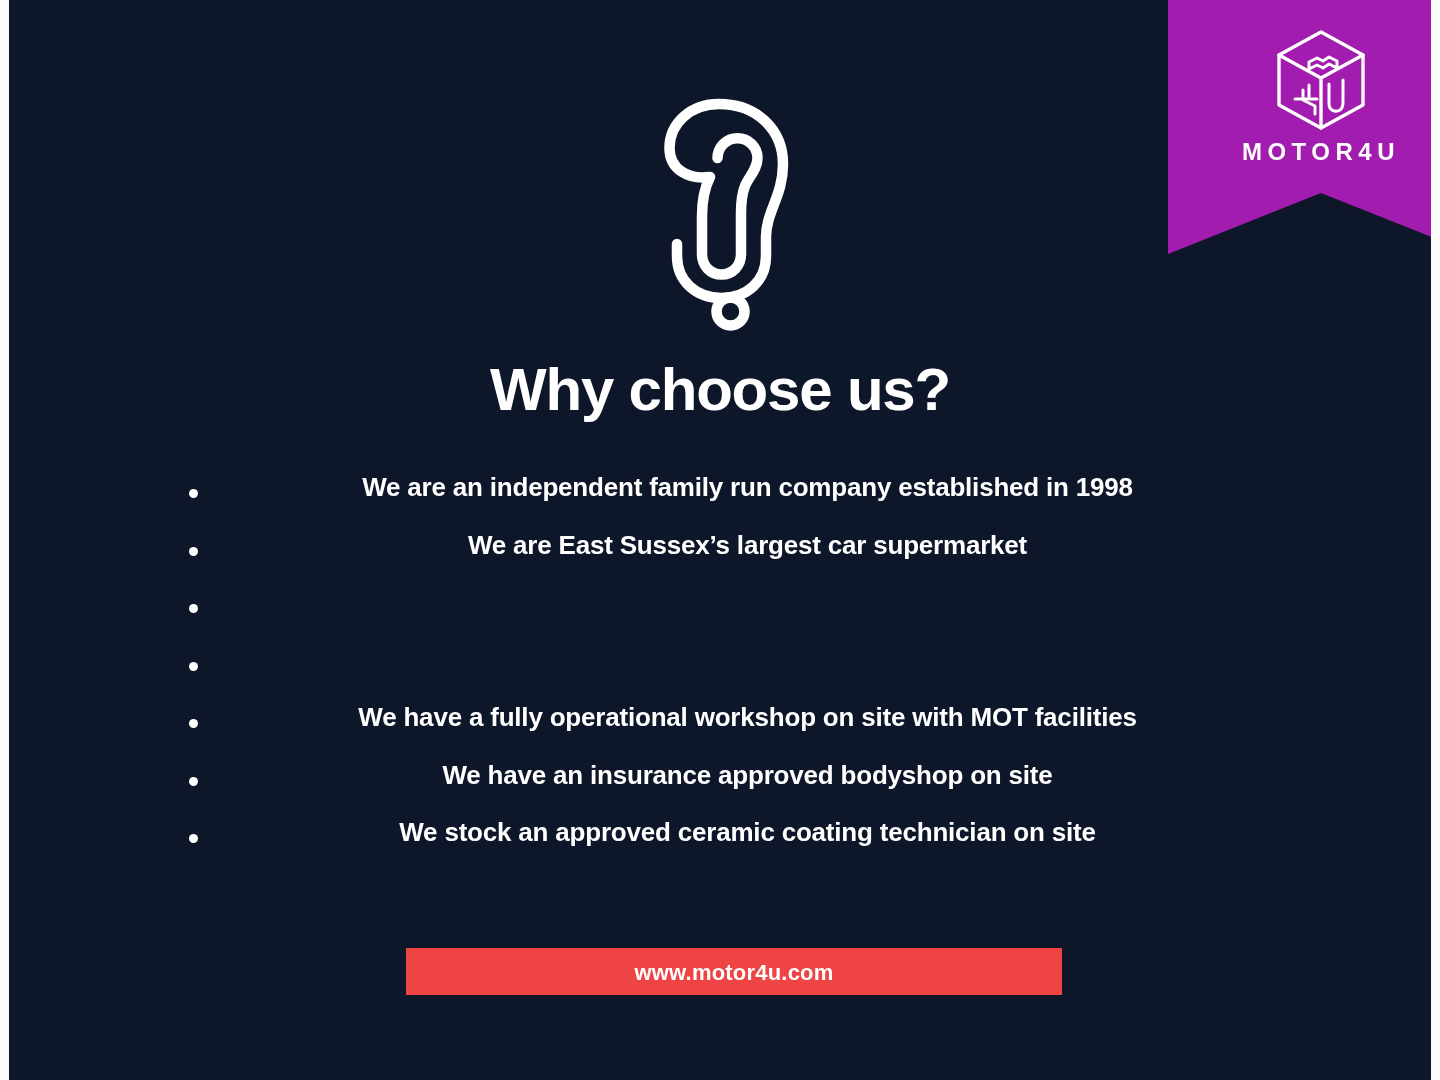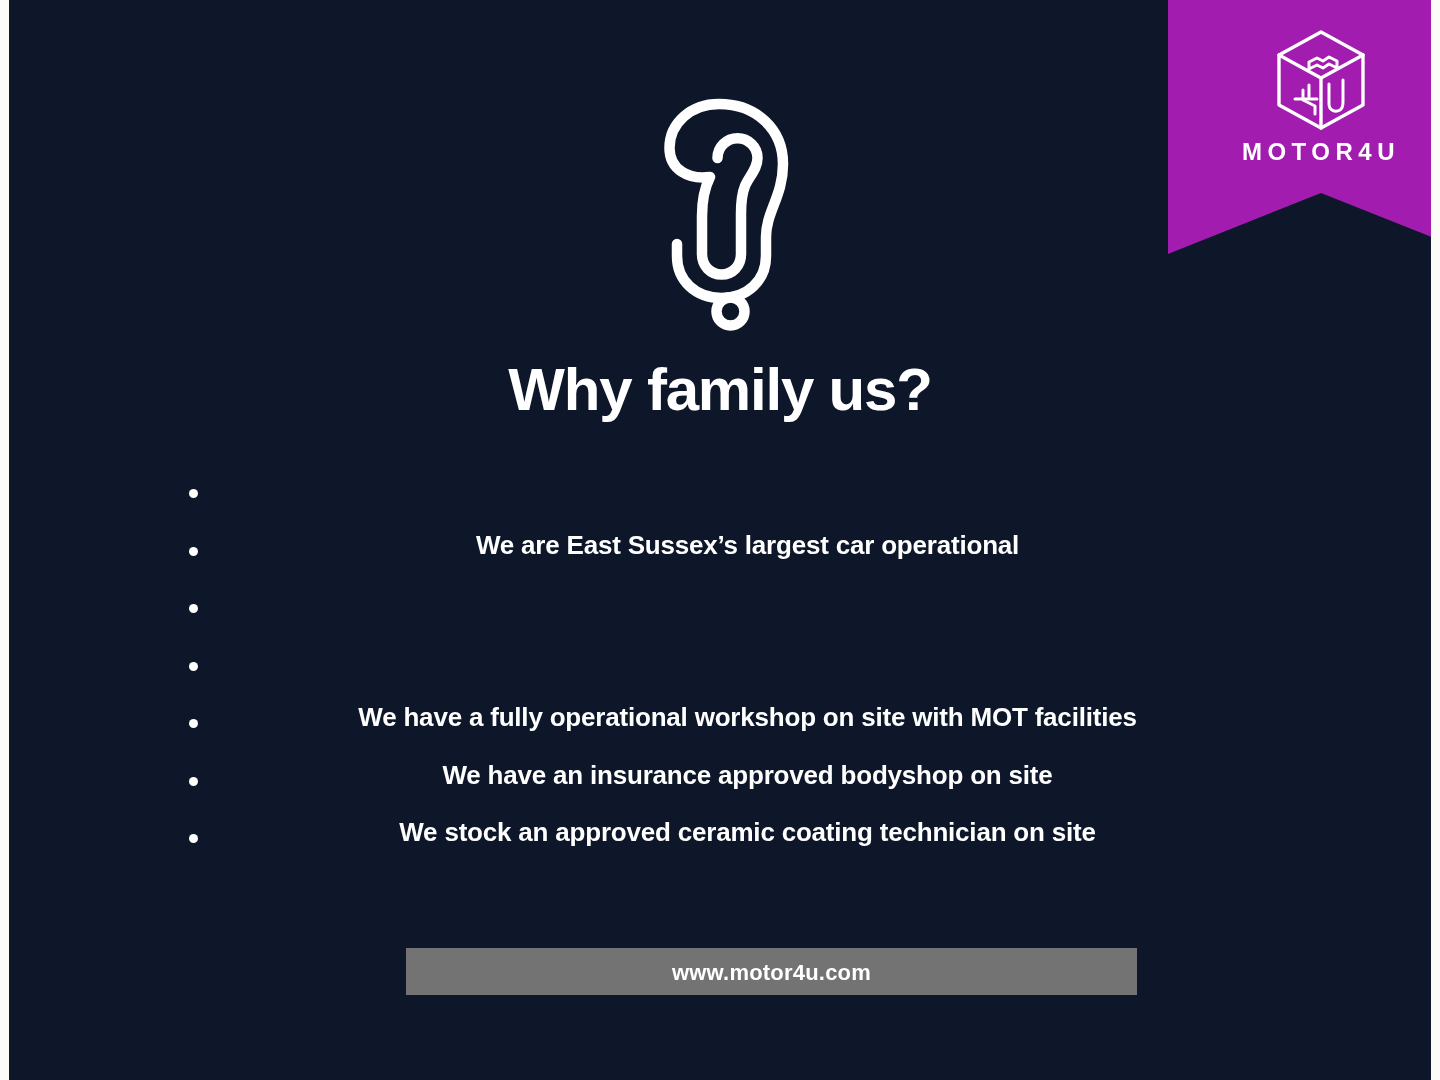--- a/index.html
+++ b/index.html
@@ -126,23 +126,23 @@
     line-height: 34px;
     letter-spacing: -0.2px;
     white-space: nowrap;
   }
 
   
   .url-bar {
     position: absolute;
     left: 397px;
     top: 948px;
-    width: 731px;
+    width: 656px;
     height: 47px;
-    background: #737373;
+    background: #ef4444;
   }
   .url-text {
     position: absolute;
     left: 0;
     right: 0;
     top: 12px;
     text-align: center;
     color: #ffffff;
     font-size: 22px;
     font-weight: bold;
@@ -180,31 +180,32 @@
                    L111.0,160.0
                    C111.0,185.0 92.0,202.0 66.5,202.0
                    C41.0,202.0 22.0,185.0 22.0,160.0
                    L22.0,148.0"></path>
 
           <circle cx="75.5" cy="215.5" r="14.0"></circle>
         </g>
       </svg>
     </div>
 
-    <div class="heading">Why family us?</div>
+    <div class="heading">Why choose us?</div>
 
     <div class="bullet-list">
 
       <div class="bullet-row">
         <span class="bullet-dot"></span>
-      </div>
-
-      <div class="bullet-row">
-        <span class="bullet-dot"></span>
-        <span class="bullet-text">We are East Sussex’s largest car operational</span>
+        <span class="bullet-text">We are an independent family run company established in 1998</span>
+      </div>
+
+      <div class="bullet-row">
+        <span class="bullet-dot"></span>
+        <span class="bullet-text">We are East Sussex’s largest car supermarket</span>
       </div>
 
       <div class="bullet-row">
         <span class="bullet-dot"></span>
       </div>
 
       <div class="bullet-row">
         <span class="bullet-dot"></span>
       </div>
 

